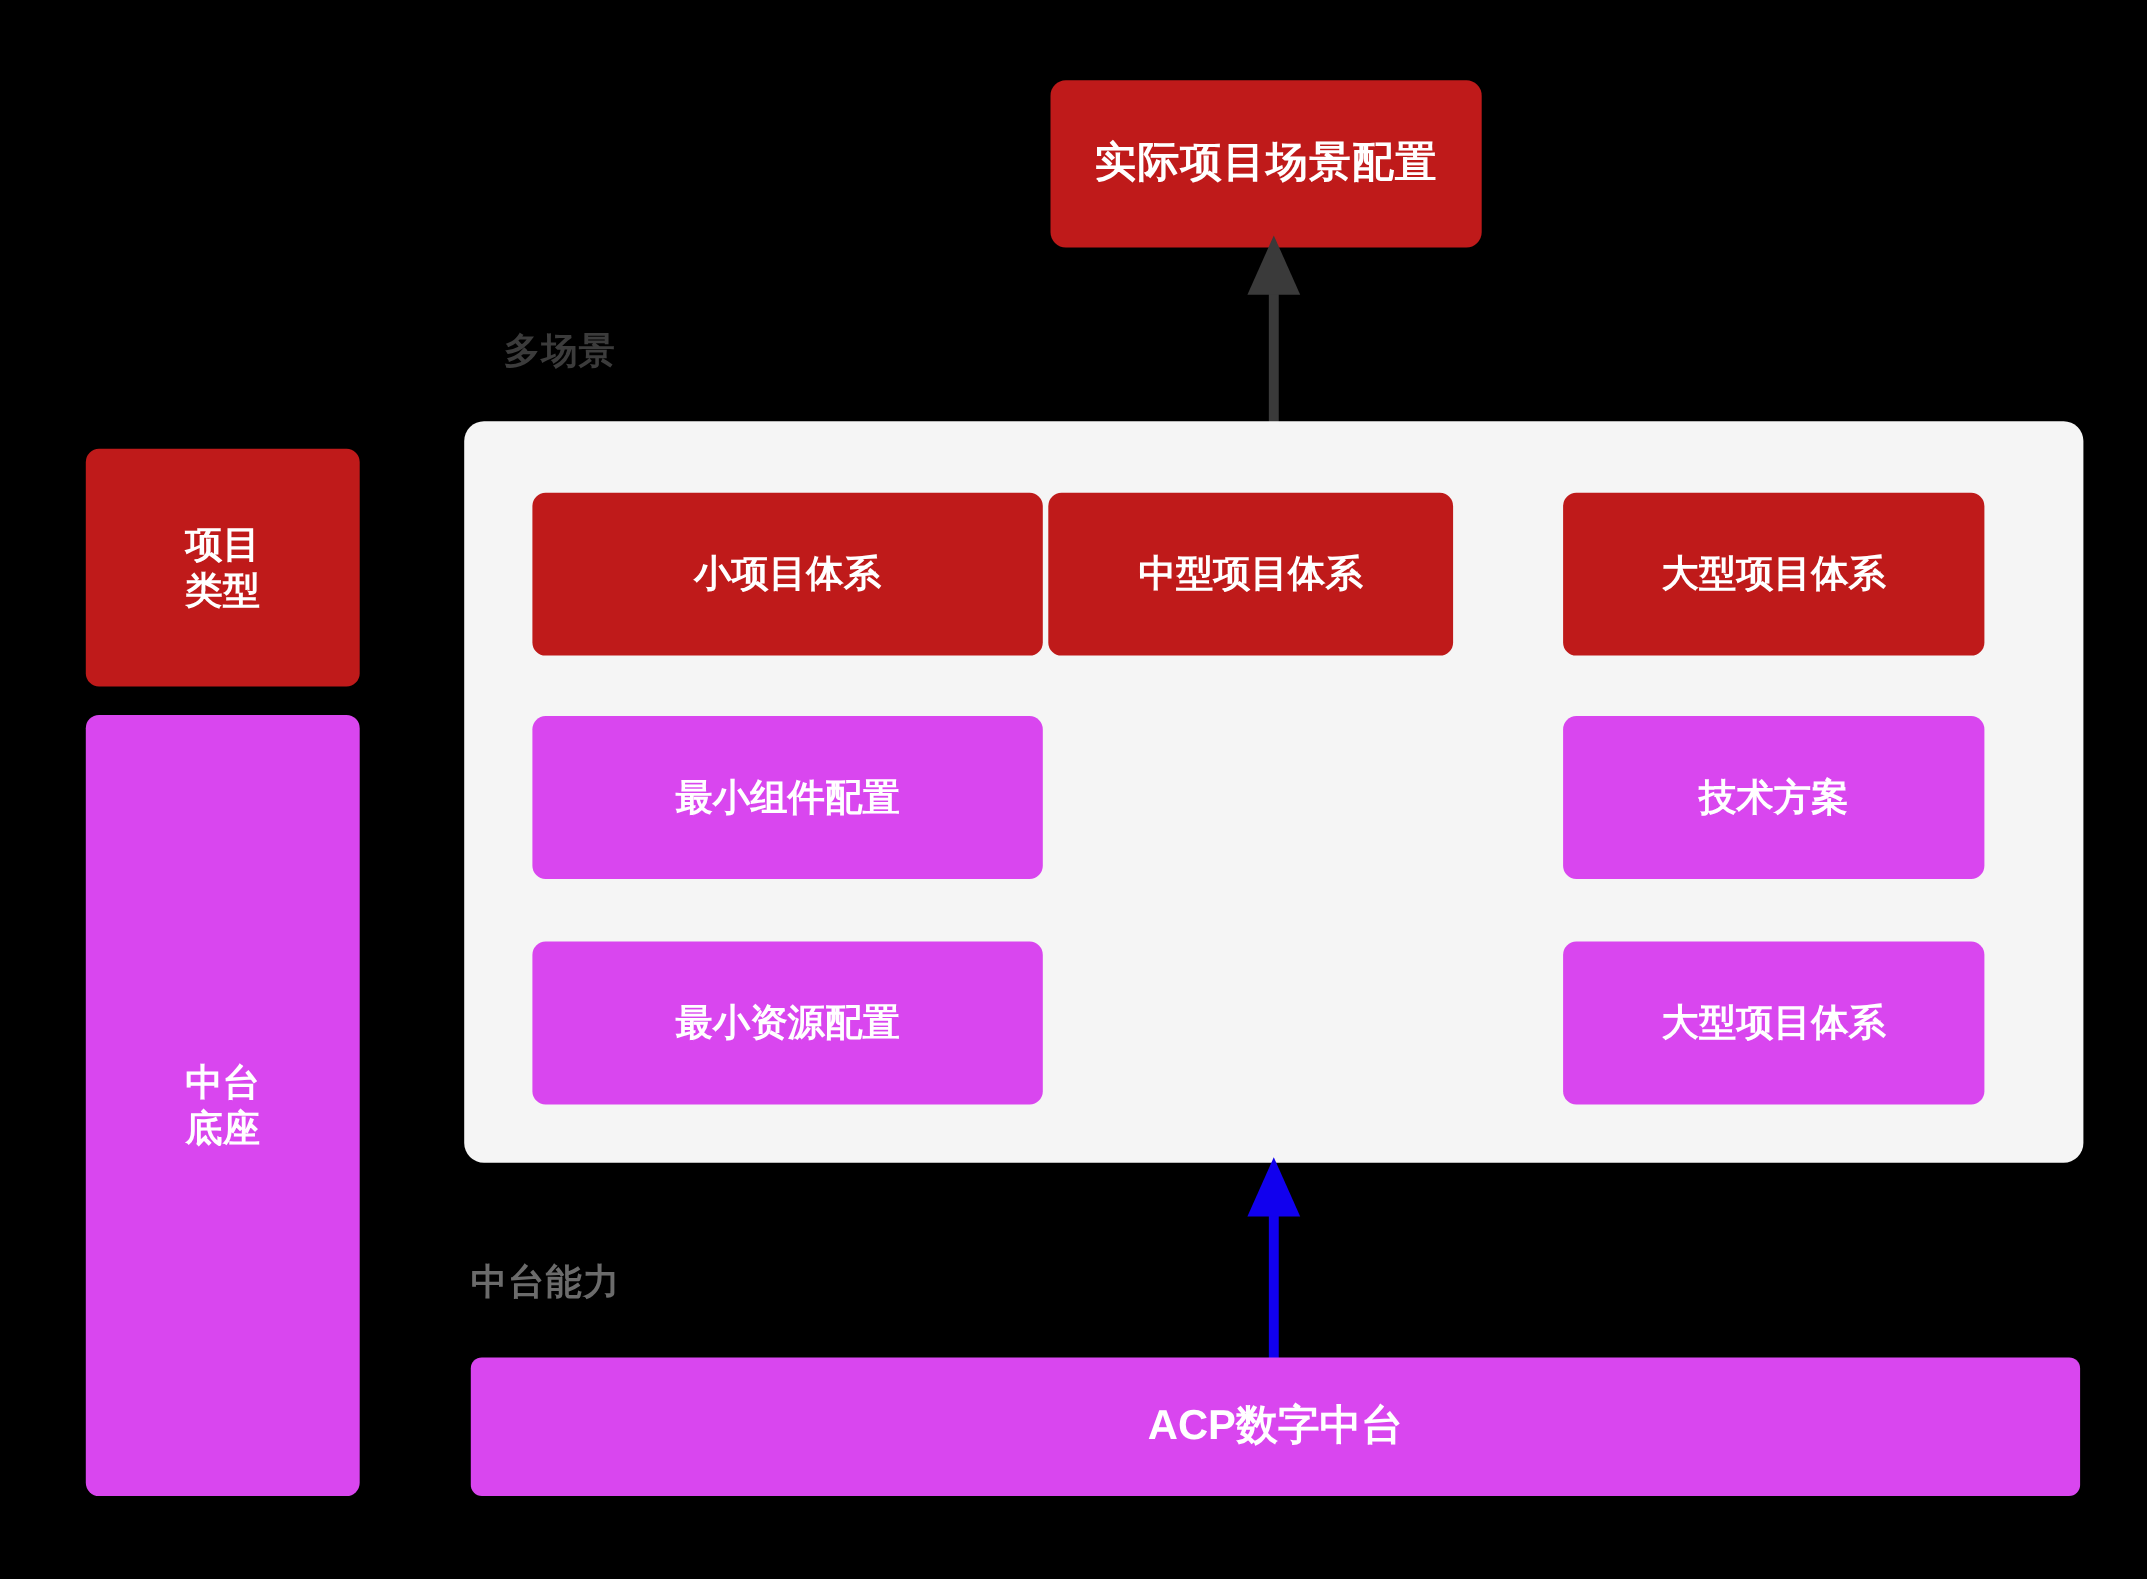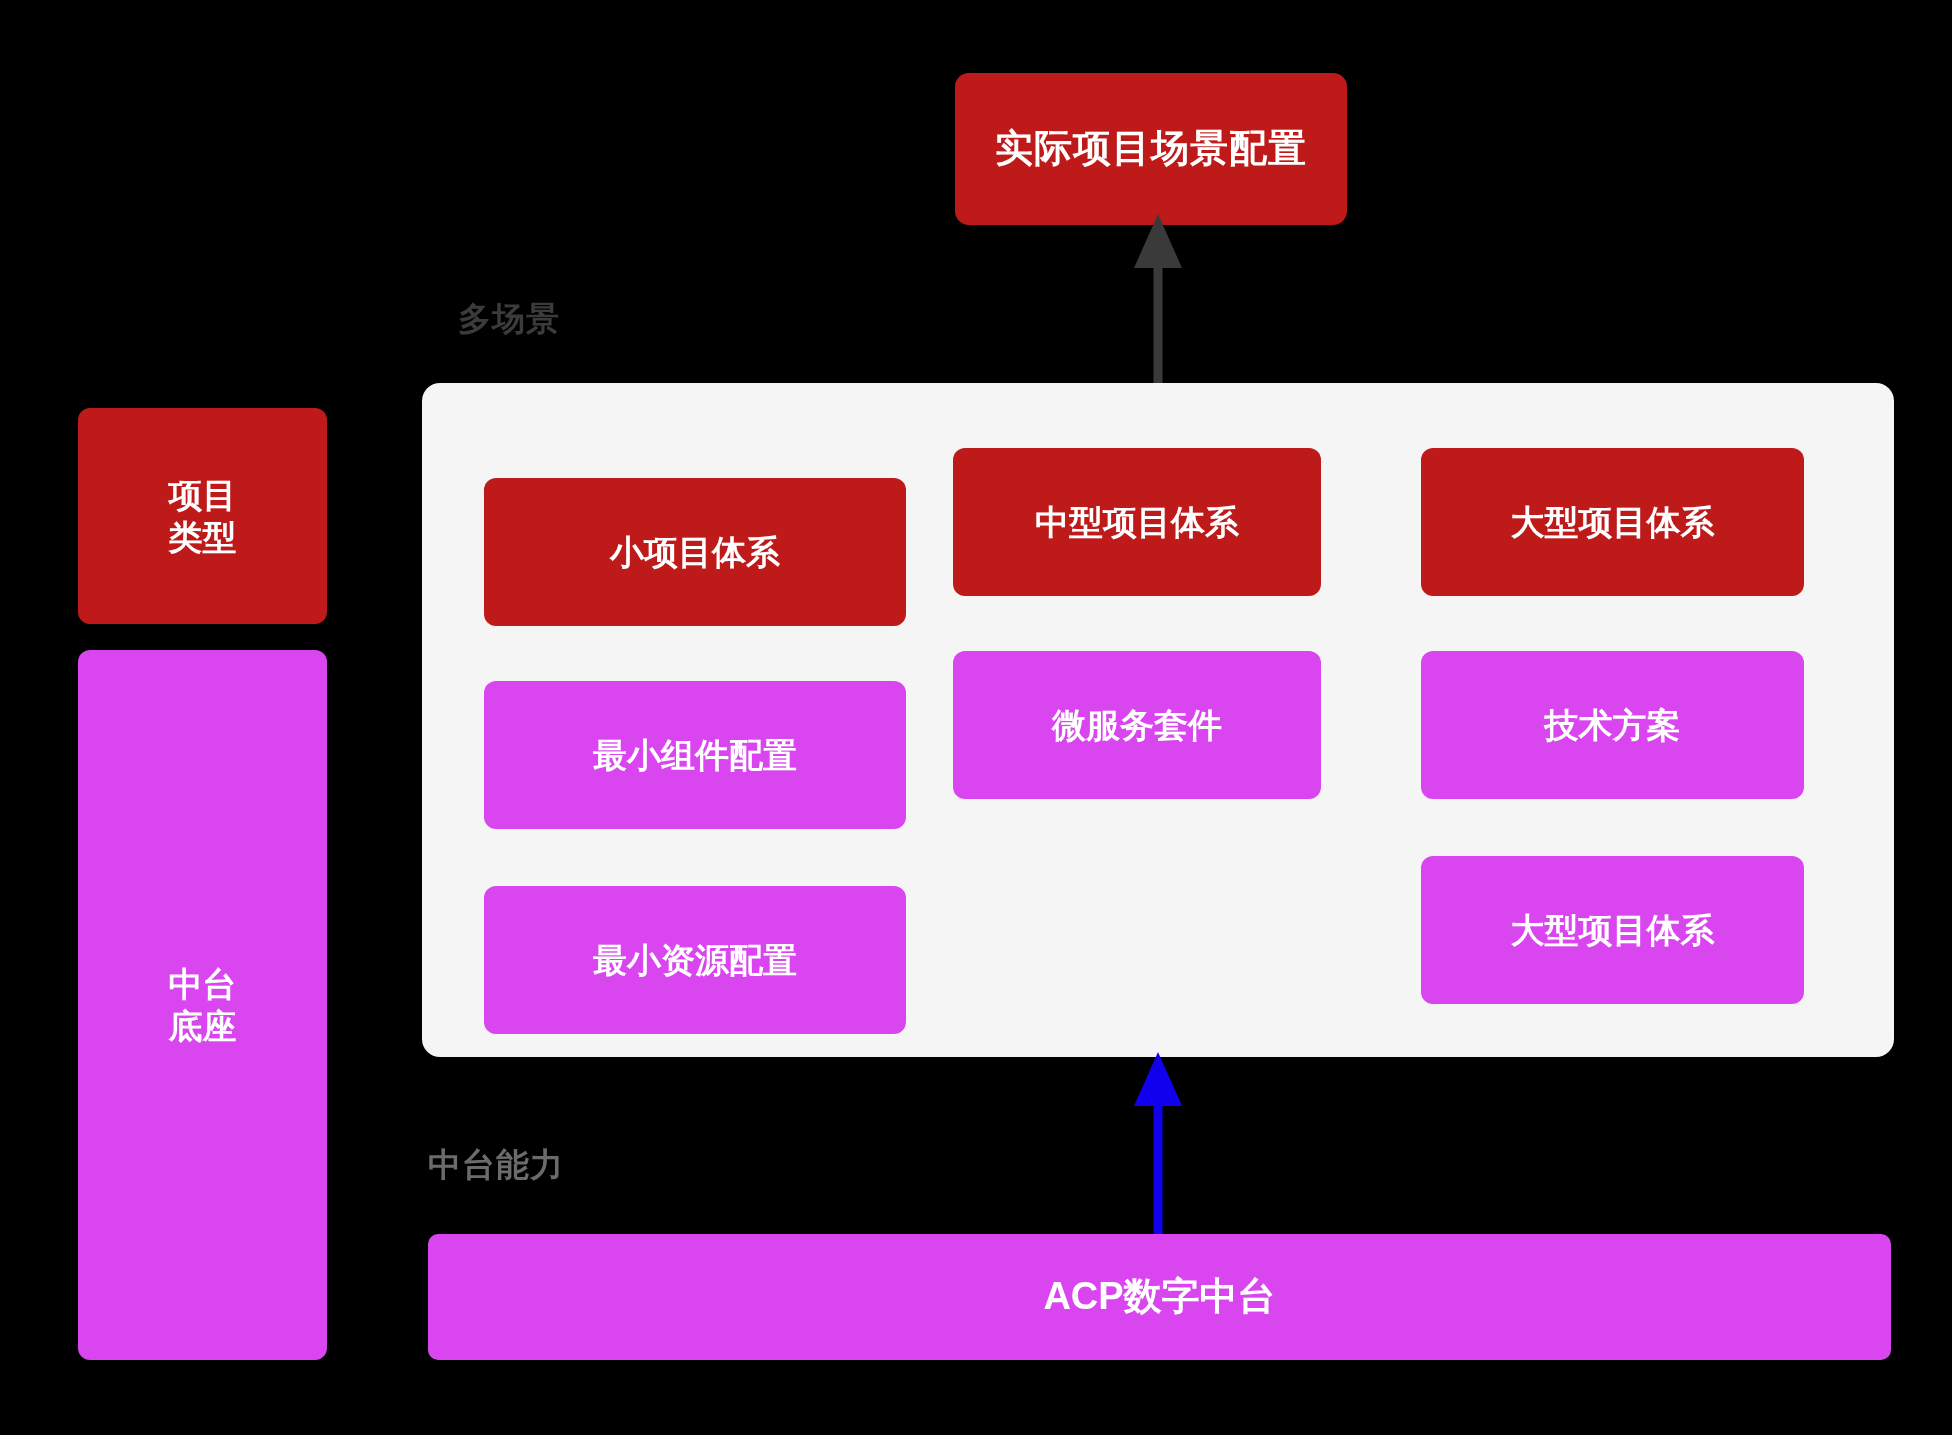--- a/index.html
+++ b/index.html
@@ -73,21 +73,21 @@
     background: #f5f5f5;
     border-radius: 18px;
   }
 
   
   .panel-cell {
     position: absolute;
     border-radius: 12px;
     font-size: 34px;
   }
-  .col-1 { left: 484px; width: 422px; margin-top: 30px; }
+  .col-1 { left: 484px; width: 464px; }
   .col-2 { left: 953px; width: 368px; }
   .col-3 { left: 1421px; width: 383px; }
 
   .row-1 { top: 448px; height: 148px; }
   .row-2 { top: 651px; height: 148px; }
   .row-3 { top: 856px; height: 148px; }
 
   
   #acp-bar {
     left: 428px;
@@ -153,21 +153,20 @@
   <div class="box blue" id="left-platform-base">中台
 底座</div>
 
   <div id="scenario-panel"></div>
 
   <div class="box red panel-cell col-1 row-1">小项目体系</div>
   <div class="box red panel-cell col-2 row-1">中型项目体系</div>
   <div class="box red panel-cell col-3 row-1">大型项目体系</div>
 
   <div class="box blue panel-cell col-1 row-2">最小组件配置</div>
-  <div class="box blue panel-cell col-2 row-2">微服务套件</div>
   <div class="box blue panel-cell col-3 row-2">技术方案</div>
 
   <div class="box blue panel-cell col-1 row-3">最小资源配置</div>
   <div class="box blue panel-cell col-3 row-3">大型项目体系</div>
 
   <svg class="arrow" id="arrow-bottom" viewBox="0 0 60 190">
     <line x1="30" y1="188" x2="30" y2="52" stroke="#1100ee" stroke-width="9"></line>
     <polygon points="30,2 54,56 6,56" fill="#1100ee"></polygon>
   </svg>
 

